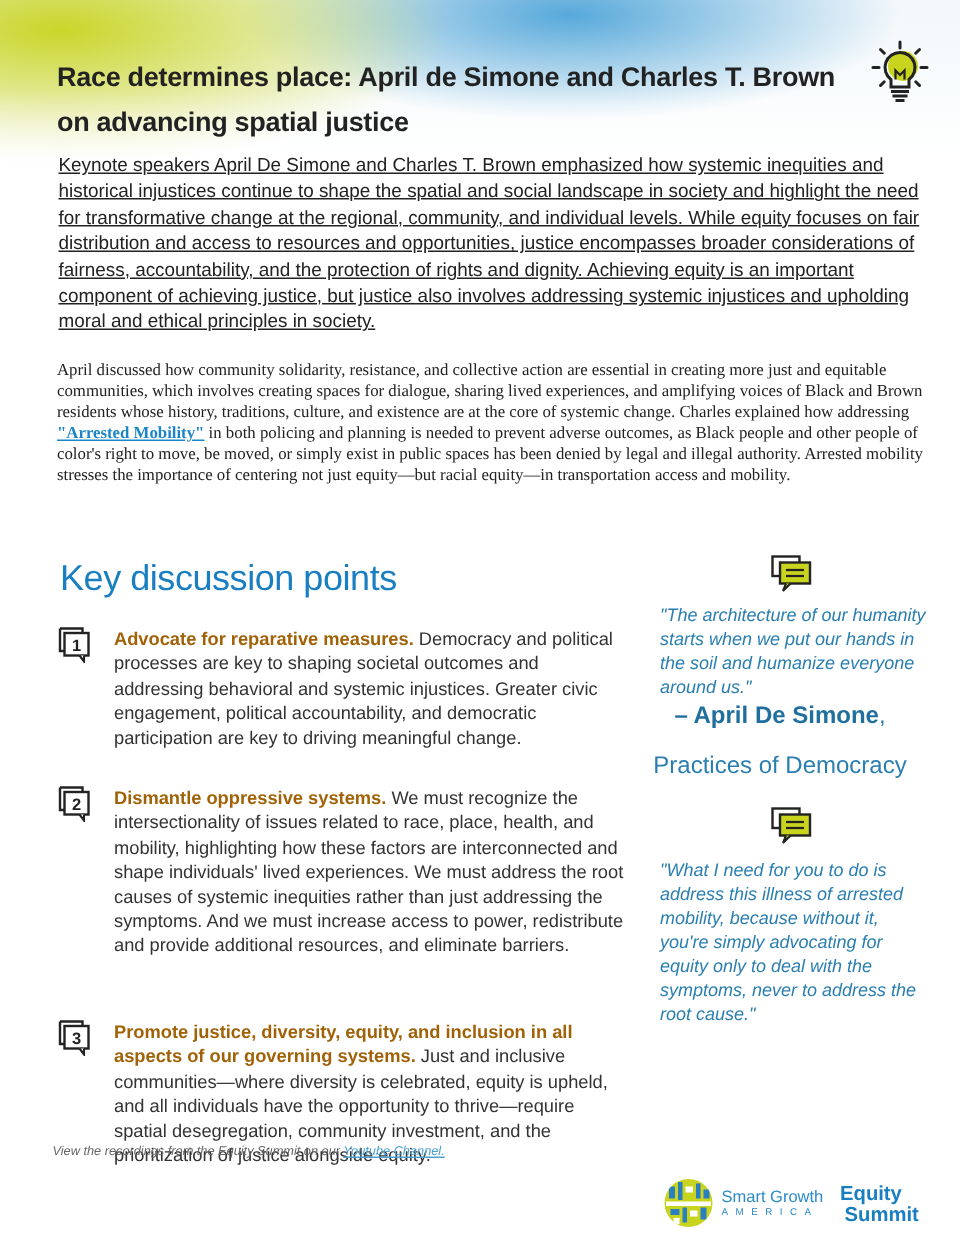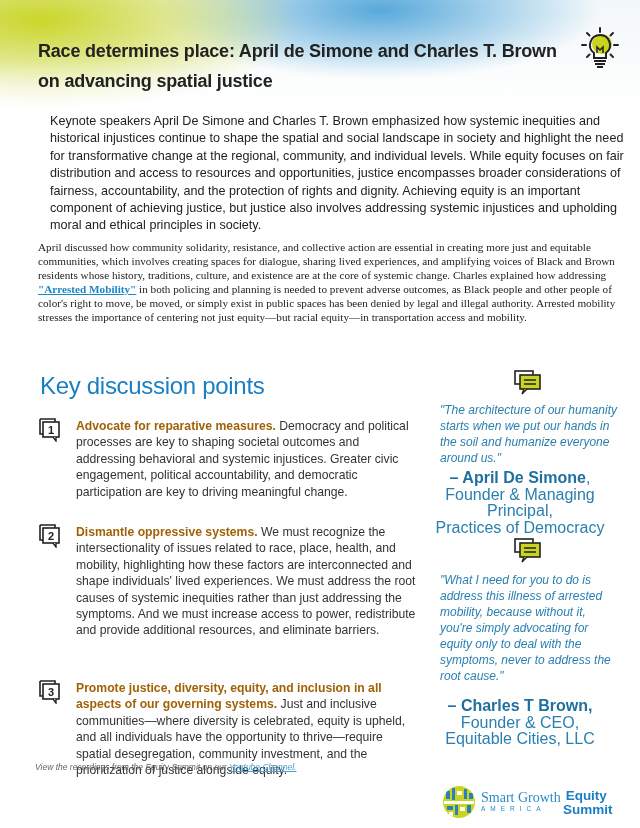--- a/index.html
+++ b/index.html
@@ -21,21 +21,21 @@
     background: linear-gradient(180deg, rgba(255,255,255,0) 0%, #ffffff 90%);
   }
   .title {
     position: absolute; left: 38px; top: 36px; width: 520px;
     font-size: 18px; line-height: 30px; font-weight: bold; color: #222222;
     margin: 0; letter-spacing: -0.2px;
   }
   .bulb { position: absolute; left: 578px; top: 26px; width: 44px; height: 48px; }
   .p1 {
     position: absolute; left: 38px; top: 101px; width: 580px;
-    font-size: 12.6px; line-height: 17.4px; color: #222; margin: 12px;
+    font-size: 12.6px; line-height: 17.4px; color: #222; margin: 1px; text-decoration: underline;
   }
   .p2 {
     position: absolute; left: 38px; top: 240px; width: 580px;
     font-size: 11.2px; line-height: 14px; color: #222; margin: 0; font-family: Liberation Serif, serif;
   }
   .p2 a { color: #1a86c8; font-weight: bold; text-decoration: underline; }
   .kdp-heading {
     position: absolute; left: 40px; top: 372px;
     font-size: 24px; font-weight: normal; color: #1a7fc1; margin: 0; letter-spacing: -0.3px;
   }
@@ -57,25 +57,25 @@
     font-size: 16px; line-height: 16.5px; color: #2a7fb0; margin: 0;
   }
   .attrib b { color: #1f6f9f; }
   .footer-note {
     position: absolute; left: 35px; top: 762px;
     font-size: 8.5px; font-style: italic; color: #666; margin: 0;
   }
   .footer-note a { color: #4a9fd0; text-decoration: underline; }
   .logo-mark { position: absolute; left: 442px; top: 785px; width: 34px; height: 34px; }
   .logo-sga { position: absolute; left: 481px; top: 792px; color: #2a8ac8; }
-  .logo-sga .l1 { font-size: 14px; line-height: 12px; font-family: Liberation Serif, serif; }
+  .logo-sga .l1 { font-size: 11px; line-height: 12px; }
   .logo-sga .l2 { font-size: 6.5px; letter-spacing: 5px; line-height: 10px; }
   .logo-es {
     position: absolute; left: 560px; top: 789px;
-    color: #1a7fc1; font-weight: bold; font-size: 13.5px; line-height: 14px; text-align: center;
+    color: #1a7fc1; font-weight: bold; font-size: 13.5px; line-height: 14px;
   }
   .logo-es span { display: block; }
   .logo-es .s2 { padding-left: 3px; }
 </style>
 </head>
 <body>
 
 <div class="bg-gradient"></div>
 <div class="bg-fade"></div>
 
@@ -142,39 +142,34 @@
   <svg class="quote-icon" style="left:74px; top:0;" viewBox="0 0 28 26">
     <rect x="1" y="1" width="18" height="13" fill="#fff" stroke="#222" stroke-width="1.6"></rect>
     <rect x="6" y="5" width="20" height="14" fill="#c8d41e" stroke="#222" stroke-width="1.6"></rect>
     <path d="M10 19 l-2 5 l5 -5" fill="#c8d41e" stroke="#222" stroke-width="1.4"></path>
     <line x1="10" y1="10" x2="22" y2="10" stroke="#222" stroke-width="1.5"></line>
     <line x1="10" y1="14" x2="22" y2="14" stroke="#222" stroke-width="1.5"></line>
   </svg>
   <p class="quote-text" style="top:32px;">"The architecture of our humanity starts when we put our hands in the soil and humanize everyone around us."</p>
   <p class="attrib" style="top:100px;">
     <b>– April De Simone</b>,<br>
-    <span>Founder &amp; Managing Principal,</span><br>
+    <br>
     <span>Practices of Democracy</span>
   </p>
 </div>
 
 <div class="quote-block" style="top:538px; height:210px;">
   <svg class="quote-icon" style="left:74px; top:0;" viewBox="0 0 28 26">
     <rect x="1" y="1" width="18" height="13" fill="#fff" stroke="#222" stroke-width="1.6"></rect>
     <rect x="6" y="5" width="20" height="14" fill="#c8d41e" stroke="#222" stroke-width="1.6"></rect>
     <path d="M10 19 l-2 5 l5 -5" fill="#c8d41e" stroke="#222" stroke-width="1.4"></path>
     <line x1="10" y1="10" x2="22" y2="10" stroke="#222" stroke-width="1.5"></line>
     <line x1="10" y1="14" x2="22" y2="14" stroke="#222" stroke-width="1.5"></line>
   </svg>
   <p class="quote-text" style="top:34px;">"What I need for you to do is address this illness of arrested mobility, because without it, you're simply advocating for equity only to deal with the symptoms, never to address the root cause."</p>
-  <p class="attrib" style="top:160px;">
-    <b>– Charles T Brown,</b><br>
-    <span>Founder &amp; CEO,</span><br>
-    <span>Equitable Cities, LLC</span>
-  </p>
 </div>
 
 <p class="footer-note"><span>View the recordings from the Equity Summit on our </span><a href="#">Youtube Channel.</a></p>
 
 <svg class="logo-mark" viewBox="0 0 34 34">
   <defs>
       <clipPath id="lc">
         <circle cx="17" cy="17" r="16"></circle>
       </clipPath>
     </defs>

